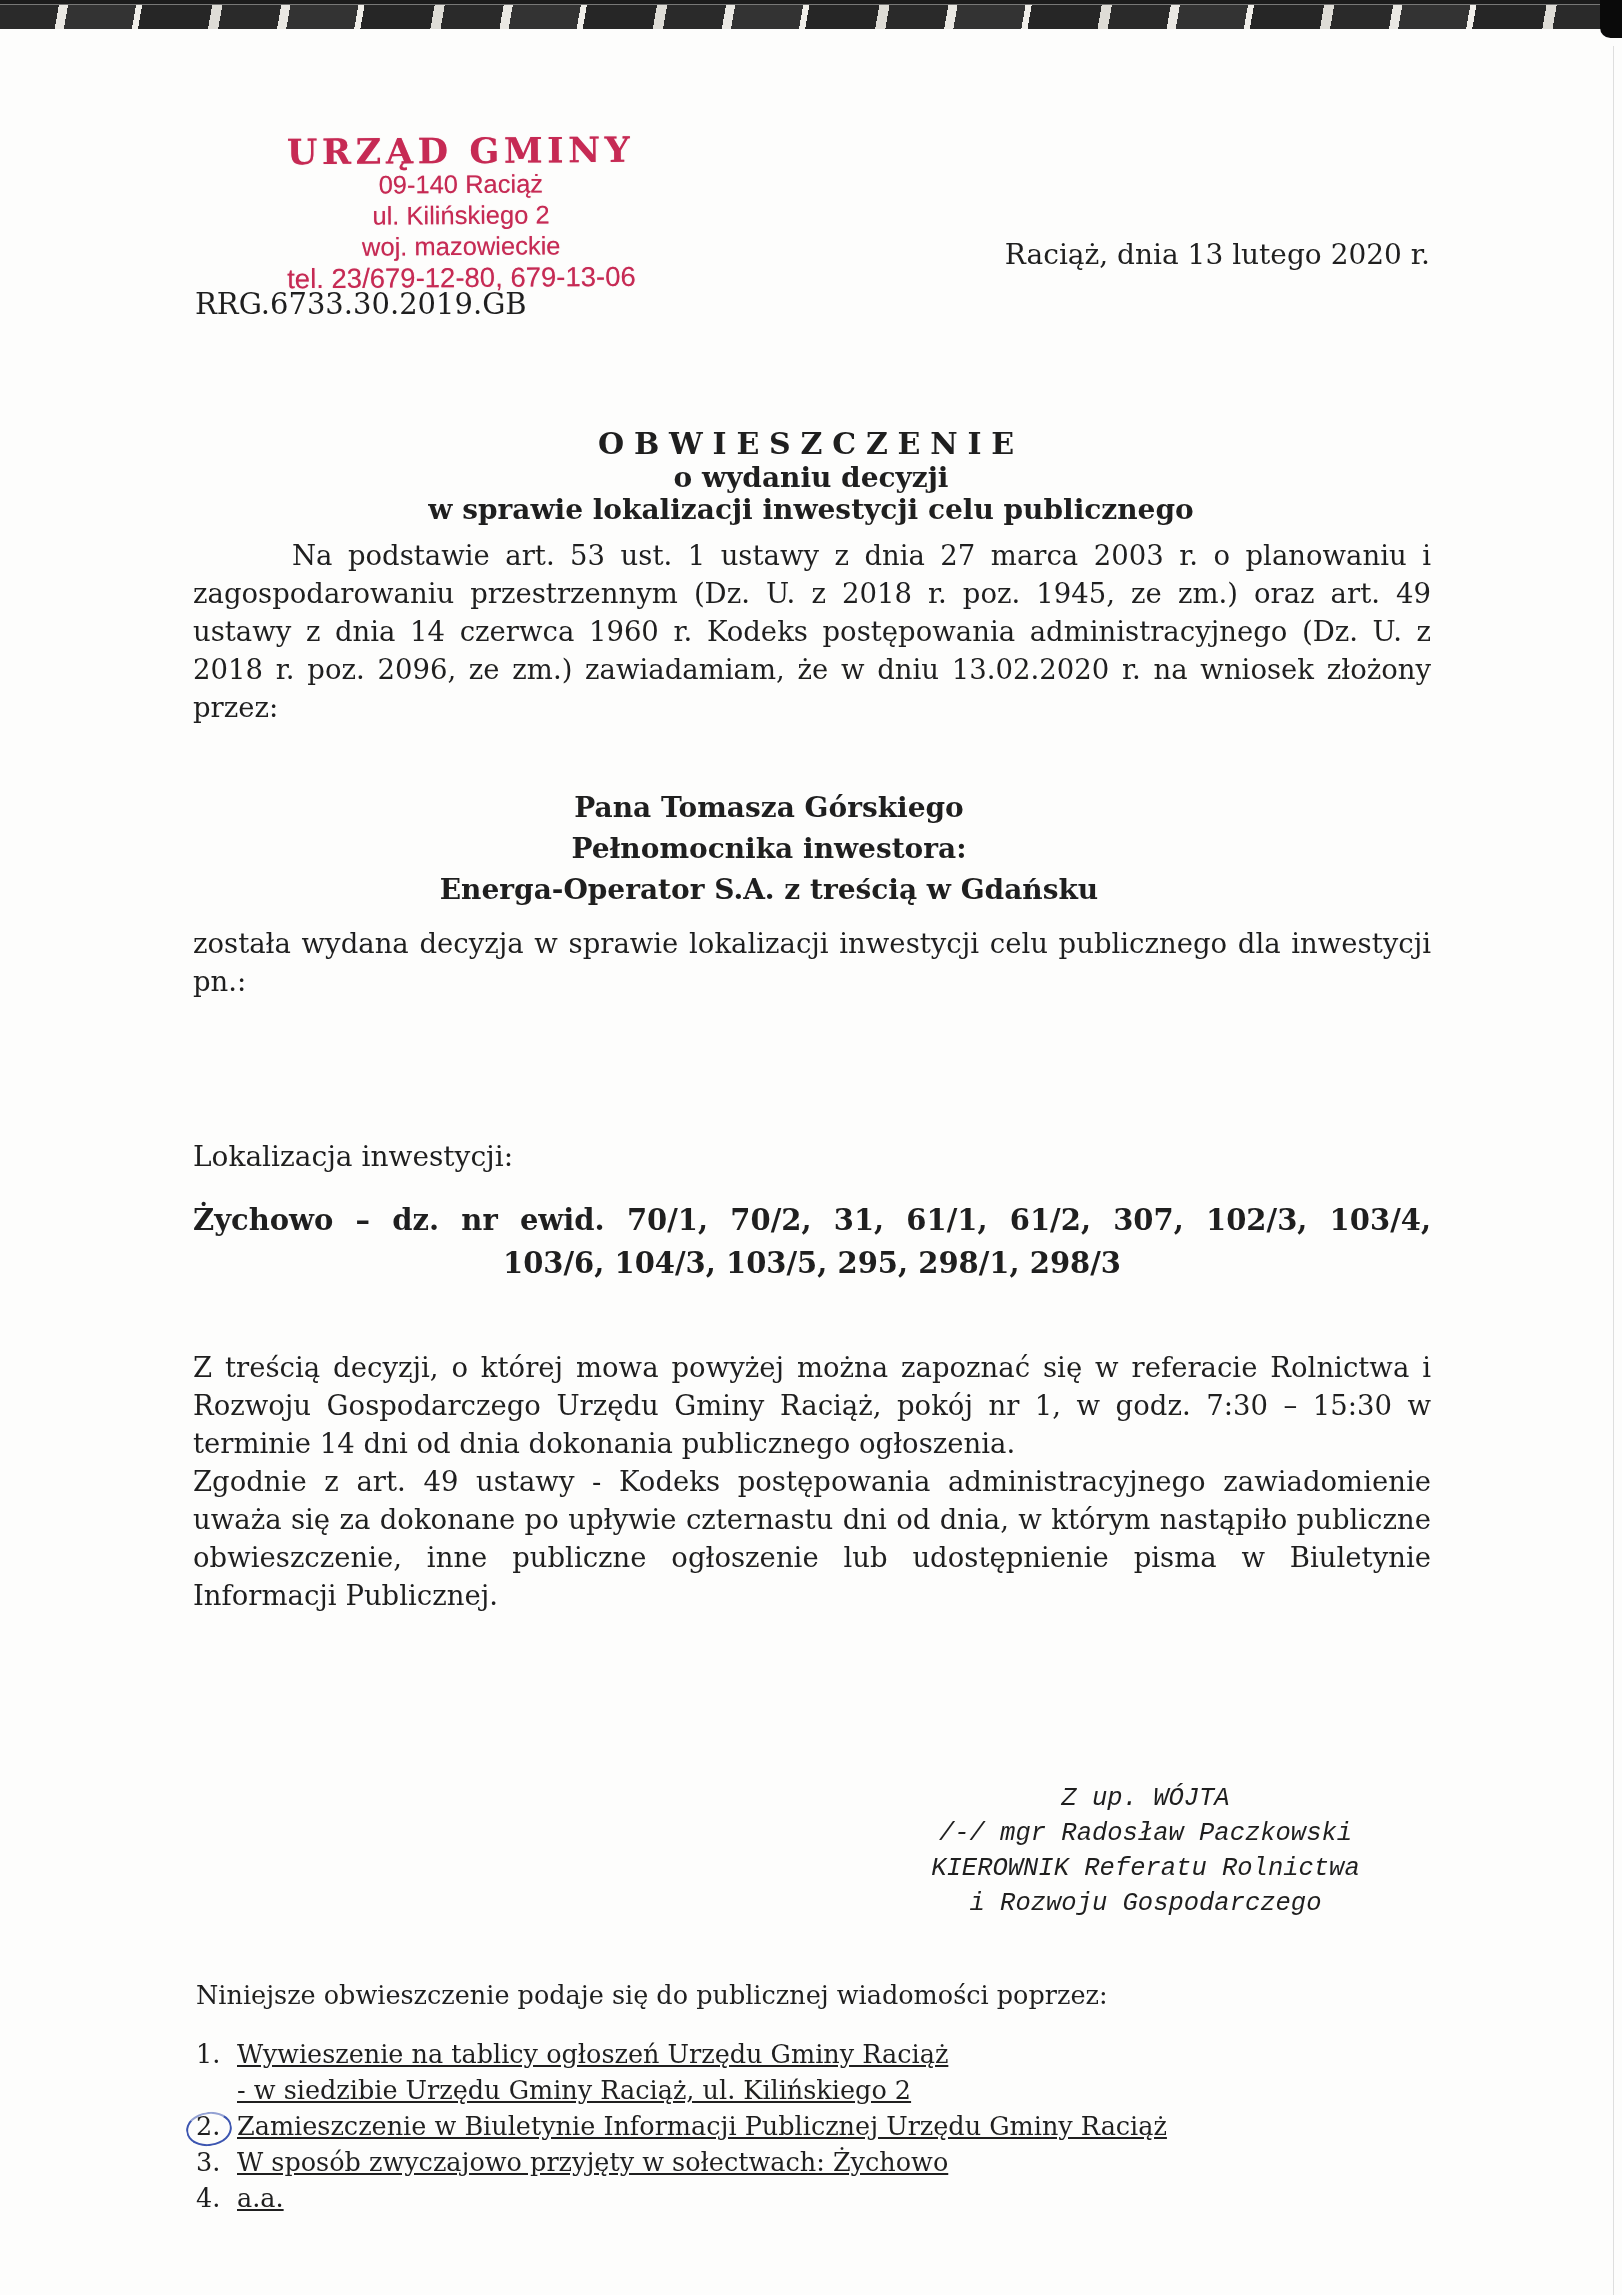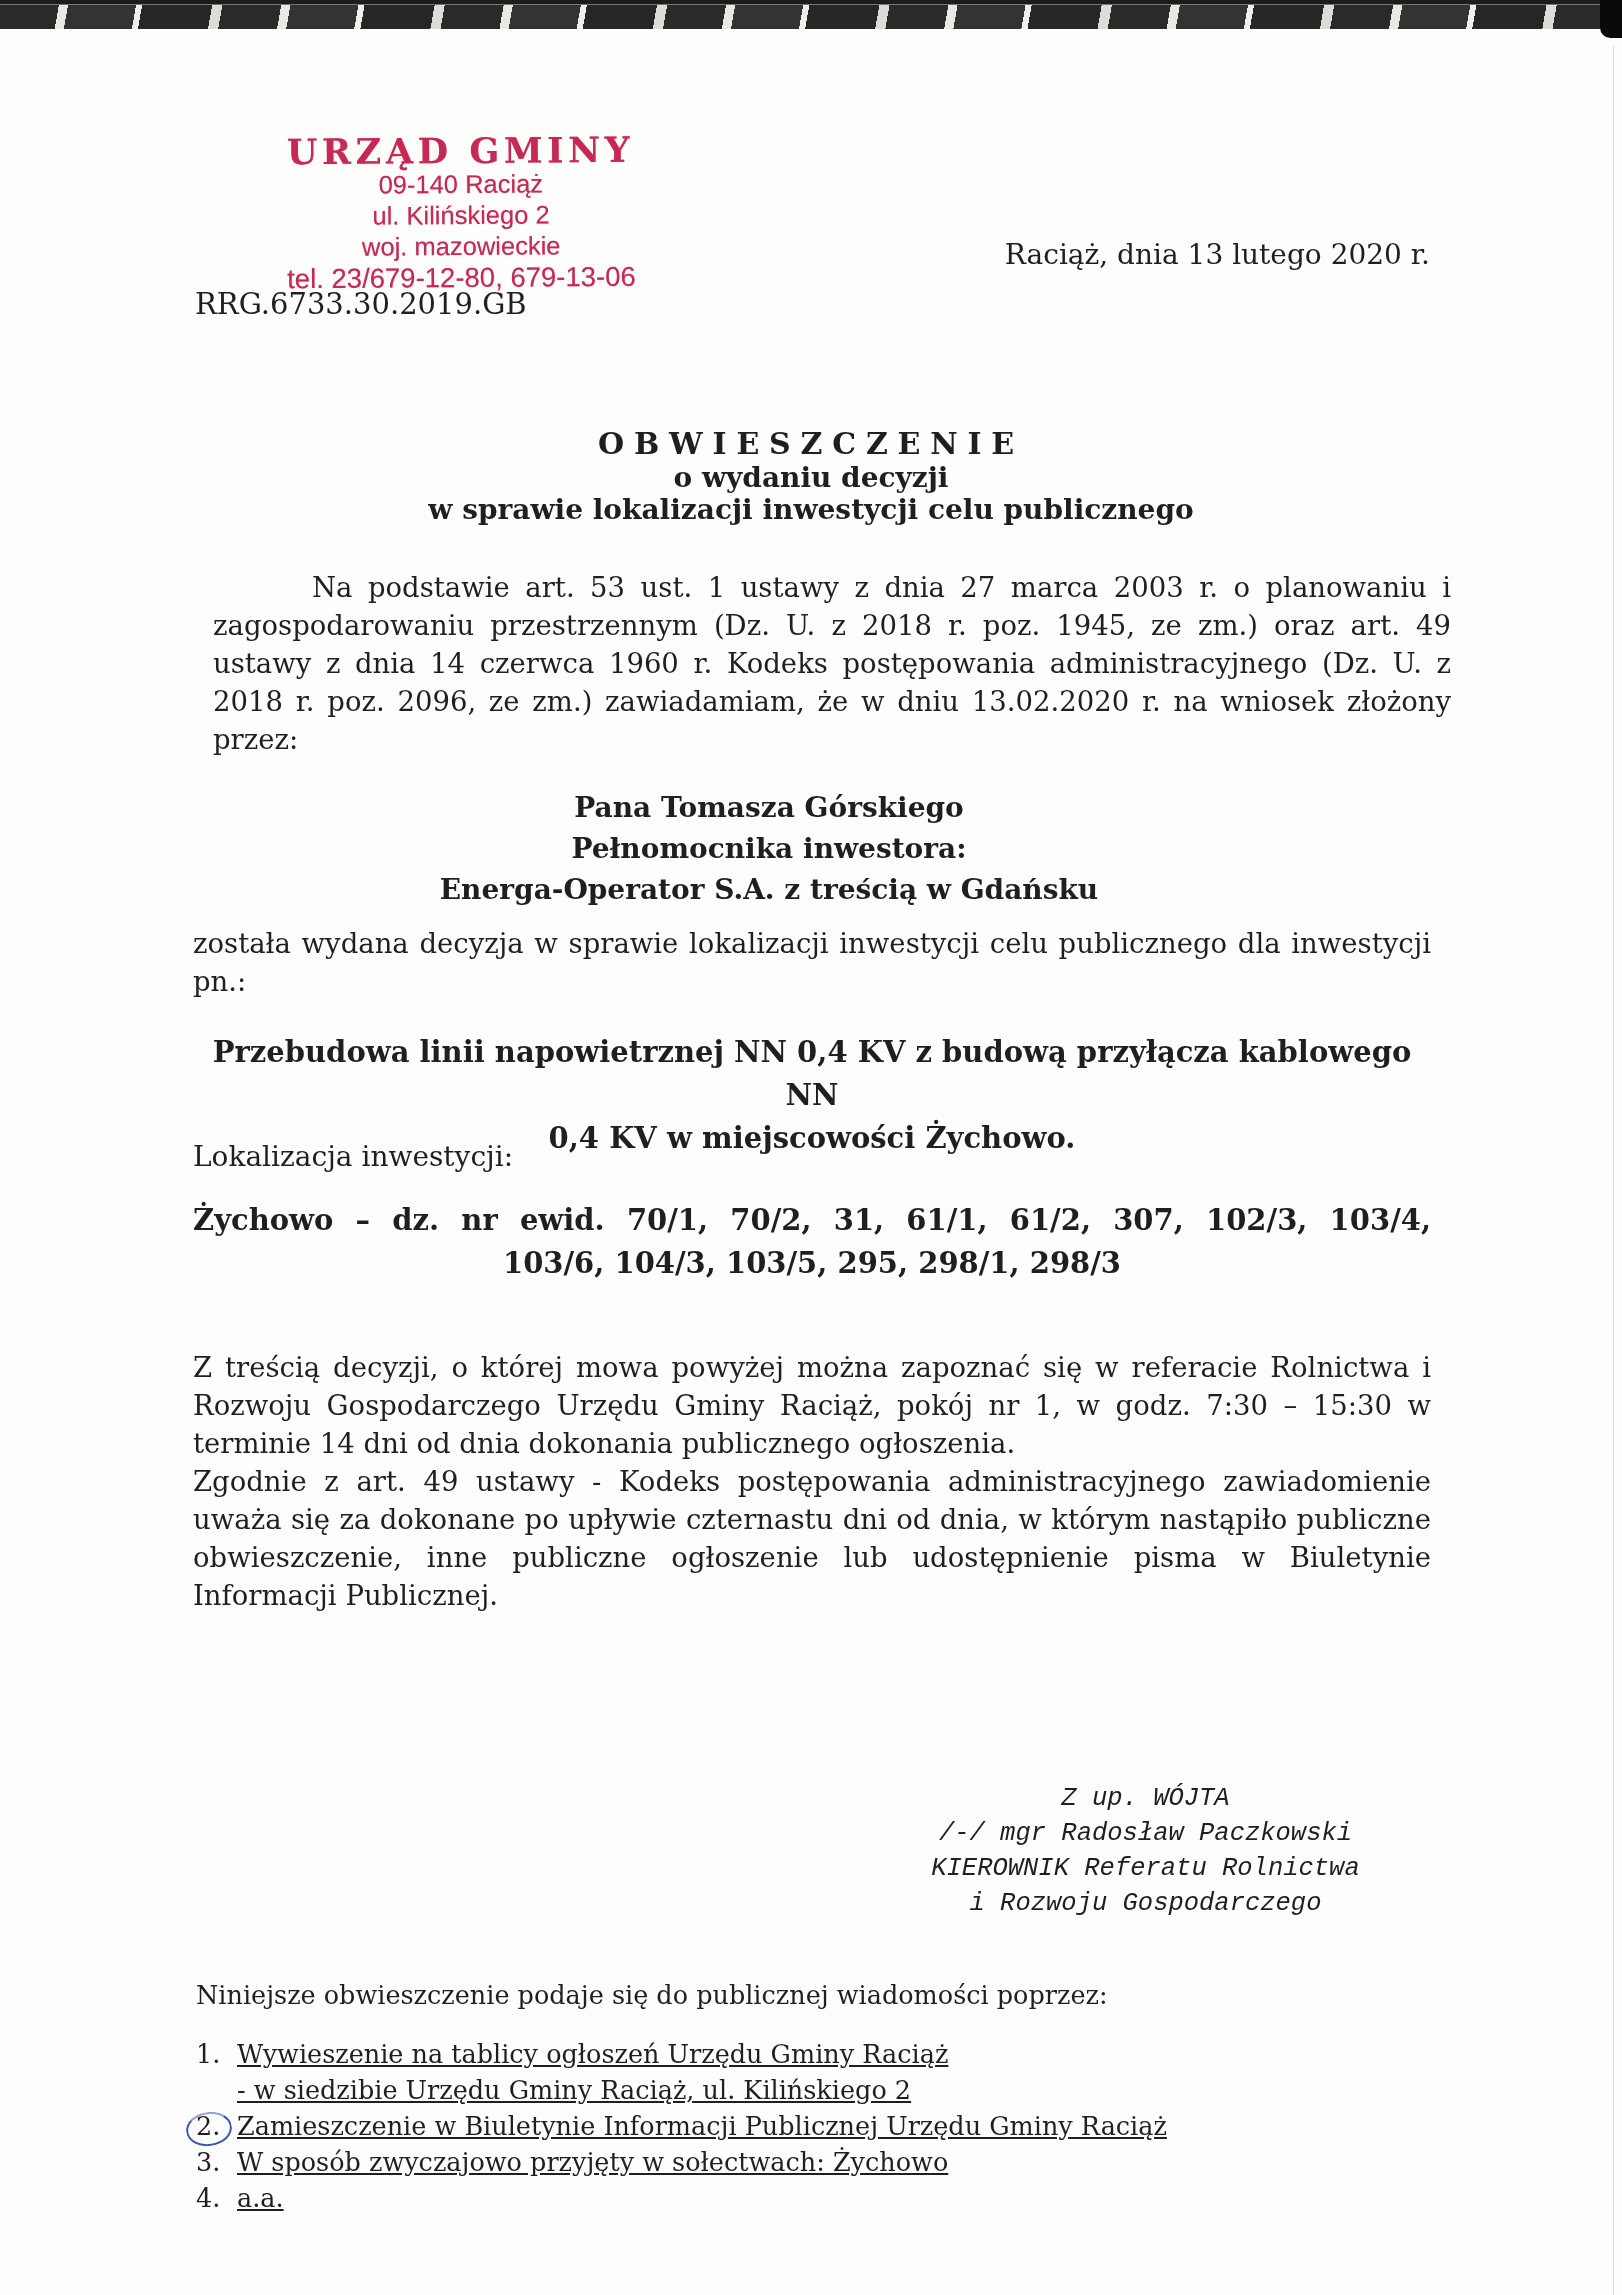--- a/index.html
+++ b/index.html
@@ -110,38 +110,34 @@
 
   <div class="reference">RRG.6733.30.2019.GB</div>
   <div class="dateline">Raciąż, dnia 13 lutego 2020 r.</div>
 
   <div class="doc-title">
     <div class="t1">OBWIESZCZENIE</div>
     <div class="t2">o wydaniu decyzji</div>
     <div class="t2">w sprawie lokalizacji inwestycji celu publicznego</div>
   </div>
 
-  <div class="col" style="top:568px;margin-left:20px;">
+  <div class="col" style="top:536px;">
     <p class="para indent">Na podstawie art. 53 ust. 1 ustawy z dnia 27 marca 2003 r. o planowaniu i zagospodarowaniu przestrzennym (Dz. U. z 2018 r. poz. 1945, ze zm.) oraz art. 49 ustawy z dnia 14 czerwca 1960 r. Kodeks postępowania administracyjnego (Dz. U. z 2018 r. poz. 2096, ze zm.) zawiadamiam, że w dniu 13.02.2020 r. na wniosek złożony przez:</p>
   </div>
 
   <div class="applicant">
     <div>Pana Tomasza Górskiego</div>
     <div>Pełnomocnika inwestora:</div>
     <div>Energa-Operator S.A. z treścią w Gdańsku</div>
   </div>
 
   <div class="col" style="top:924px;">
     <p class="para">została wydana decyzja w sprawie lokalizacji inwestycji celu publicznego dla inwestycji pn.:</p>
   </div>
 
-  <div class="inv-title">
-    <div>Przebudowa linii napowietrznej NN 0,4 KV z budową przyłącza kablowego NN</div>
-    <div>0,4 KV w miejscowości Żychowo.</div>
-  </div>
 
   <div class="loc-label">Lokalizacja inwestycji:</div>
 
   <div class="loc-bold">
     <div class="l1">Żychowo – dz. nr ewid. 70/1, 70/2, 31, 61/1, 61/2, 307, 102/3, 103/4,</div>
     <div>103/6, 104/3, 103/5, 295, 298/1, 298/3</div>
   </div>
 
   <div class="col" style="top:1348px;">
     <p class="para">Z treścią decyzji, o której mowa powyżej można zapoznać się w referacie Rolnictwa i Rozwoju Gospodarczego Urzędu Gminy Raciąż, pokój nr 1, w godz. 7:30 – 15:30 w terminie 14 dni od dnia dokonania publicznego ogłoszenia.</p>

